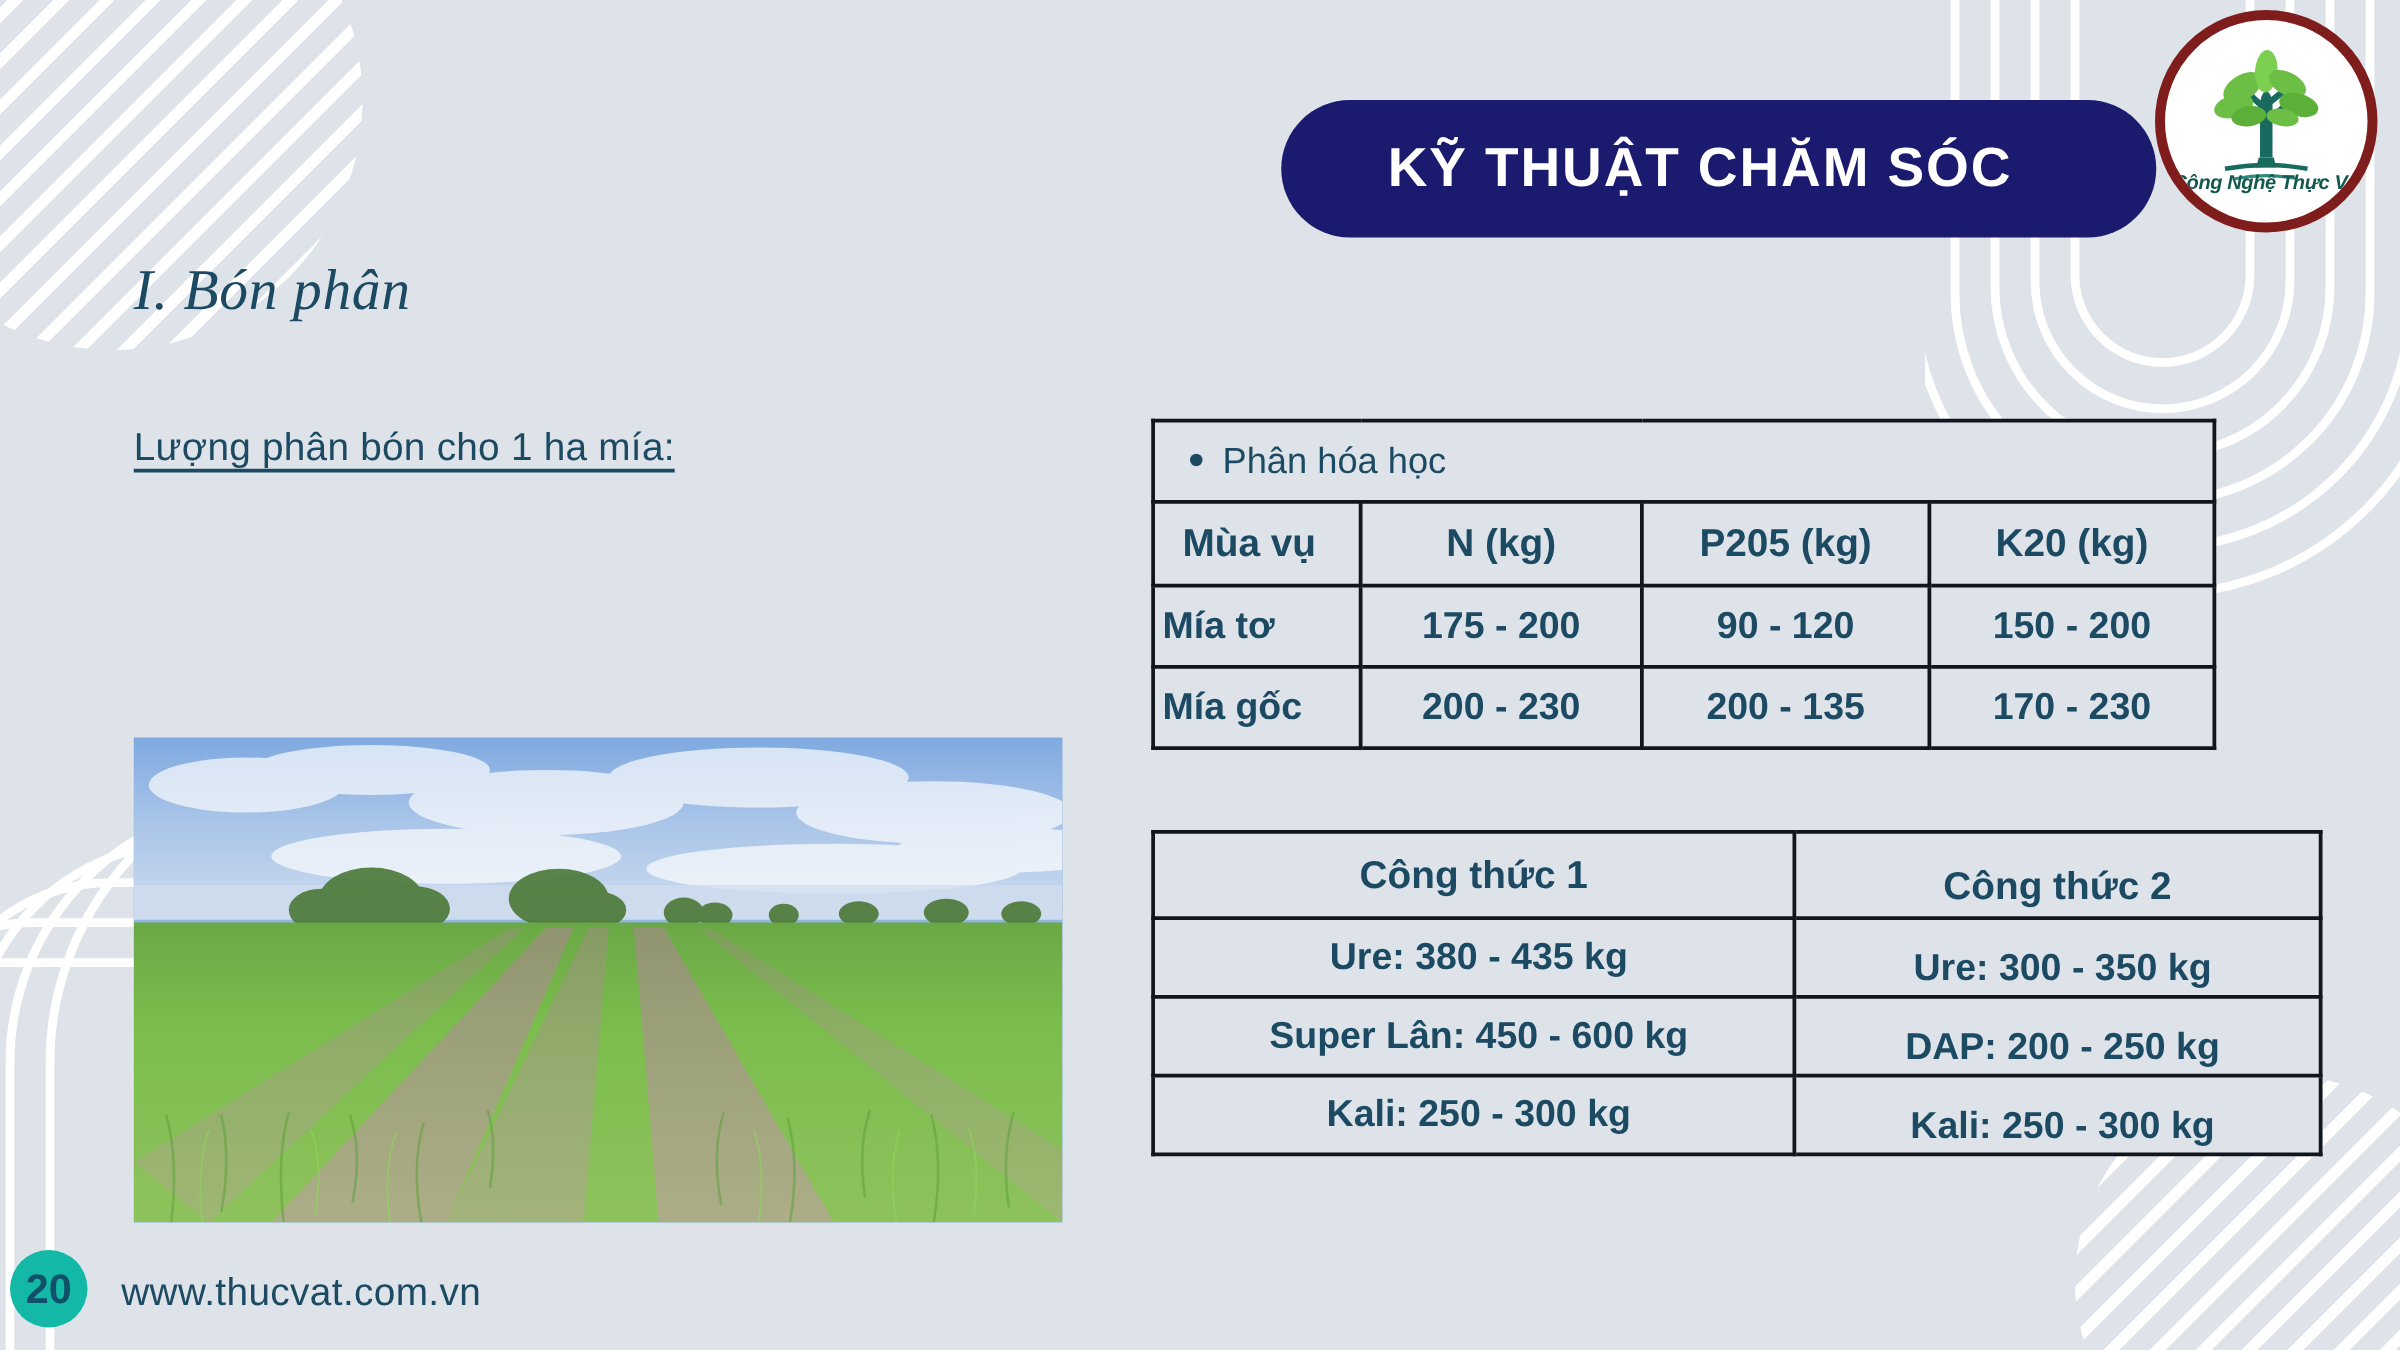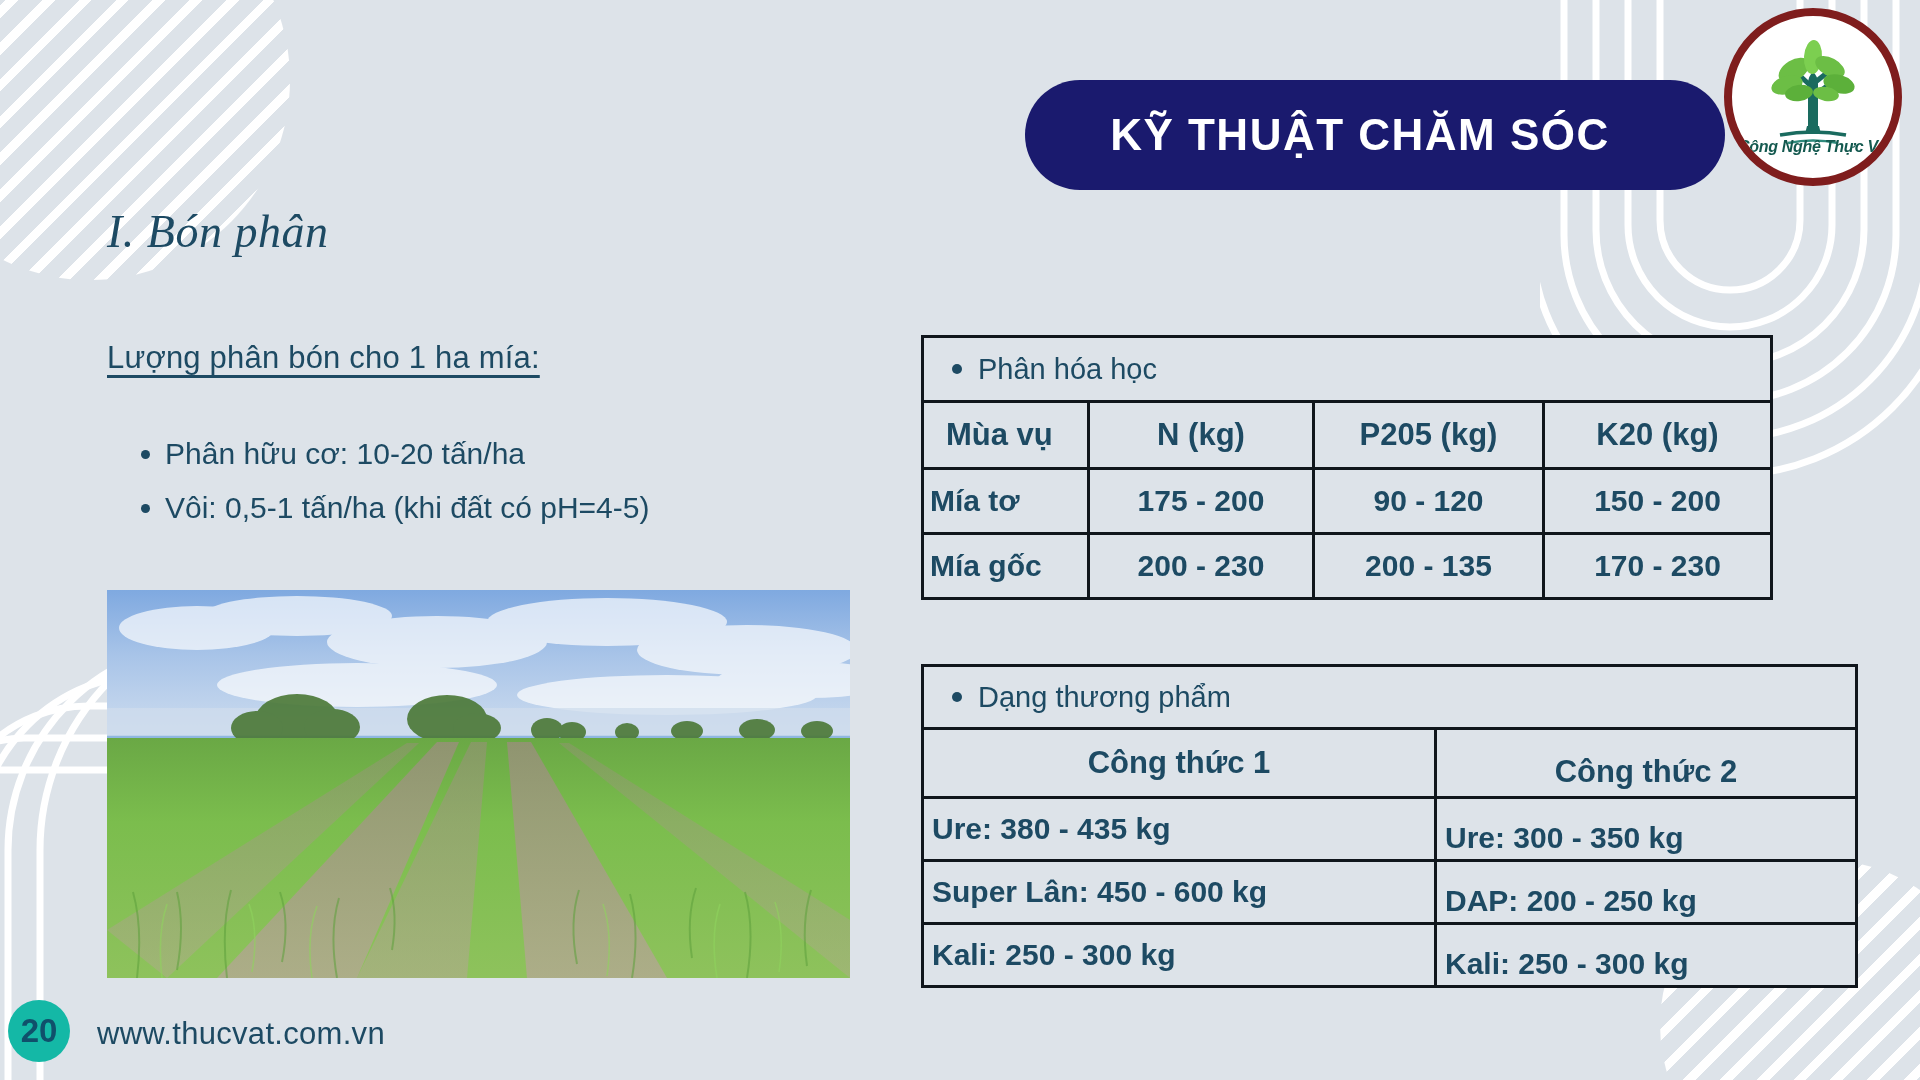--- a/index.html
+++ b/index.html
@@ -198,21 +198,21 @@
     text-align: left;
     padding-left: 22px !important;
   }
   .val-cell {
     height: 62px;
     text-align: center;
     font-size: 30px;
     font-weight: bold;
   }
   .val-left {
-    text-align: left;
+    text-align: center;
     padding-left: 8px !important;
     font-size: 30px;
   }
   .val-name {
     text-align: left;
     padding-left: 6px !important;
     font-size: 30px;
   }
 
   
@@ -307,24 +307,20 @@
         <path d="M42 113 Q75 107 108 113" stroke="#1a6b5f" stroke-width="3.5" fill="none"></path>
         <path d="M50 121 Q75 116 100 121" stroke="#2f8a7c" stroke-width="2.5" fill="none"></path>
       </svg>
       <div class="logo-caption">Công Nghệ Thực Vật</div>
     </div>
   </div>
 
   <div class="heading-roman">I. Bón phân</div>
   <div class="subheading">Lượng phân bón cho  1 ha mía:</div>
 
-  <ul class="bullet-list">
-    <li>Phân hữu cơ: 10-20 tấn/ha</li>
-    <li>Vôi: 0,5-1 tấn/ha (khi đất có pH=4-5)</li>
-  </ul>
 
   <div class="photo">
     <svg viewBox="0 0 743 388" preserveAspectRatio="none">
       <defs>
         <linearGradient id="sky" x1="0" y1="0" x2="0" y2="1">
           <stop offset="0%" stop-color="#7fa9e0"></stop>
           <stop offset="45%" stop-color="#a8c4e8"></stop>
           <stop offset="100%" stop-color="#cddcef"></stop>
         </linearGradient>
         <linearGradient id="field" x1="0" y1="0" x2="0" y2="1">
@@ -435,25 +431,20 @@
     </tbody>
   </table>
 
   <table class="tbl" id="table-commercial">
     <colgroup>
       <col style="width:513px">
         <col style="width:421px">
     </colgroup>
     <tbody>
       <tr>
-        <td class="cap-cell" colspan="2">
-          <span class="dot"></span><span>Dạng thương phẩm</span>
-        </td>
-      </tr>
-      <tr>
         <td class="hdr-cell">Công thức 1</td>
         <td class="hdr-cell">
             <span class="shift-down">Công thức 2</span>
           </td>
       </tr>
       <tr>
         <td class="val-cell val-left">Ure: 380 - 435 kg</td>
         <td class="val-cell val-left">
             <span class="shift-down">Ure: 300 - 350 kg</span>
           </td>

